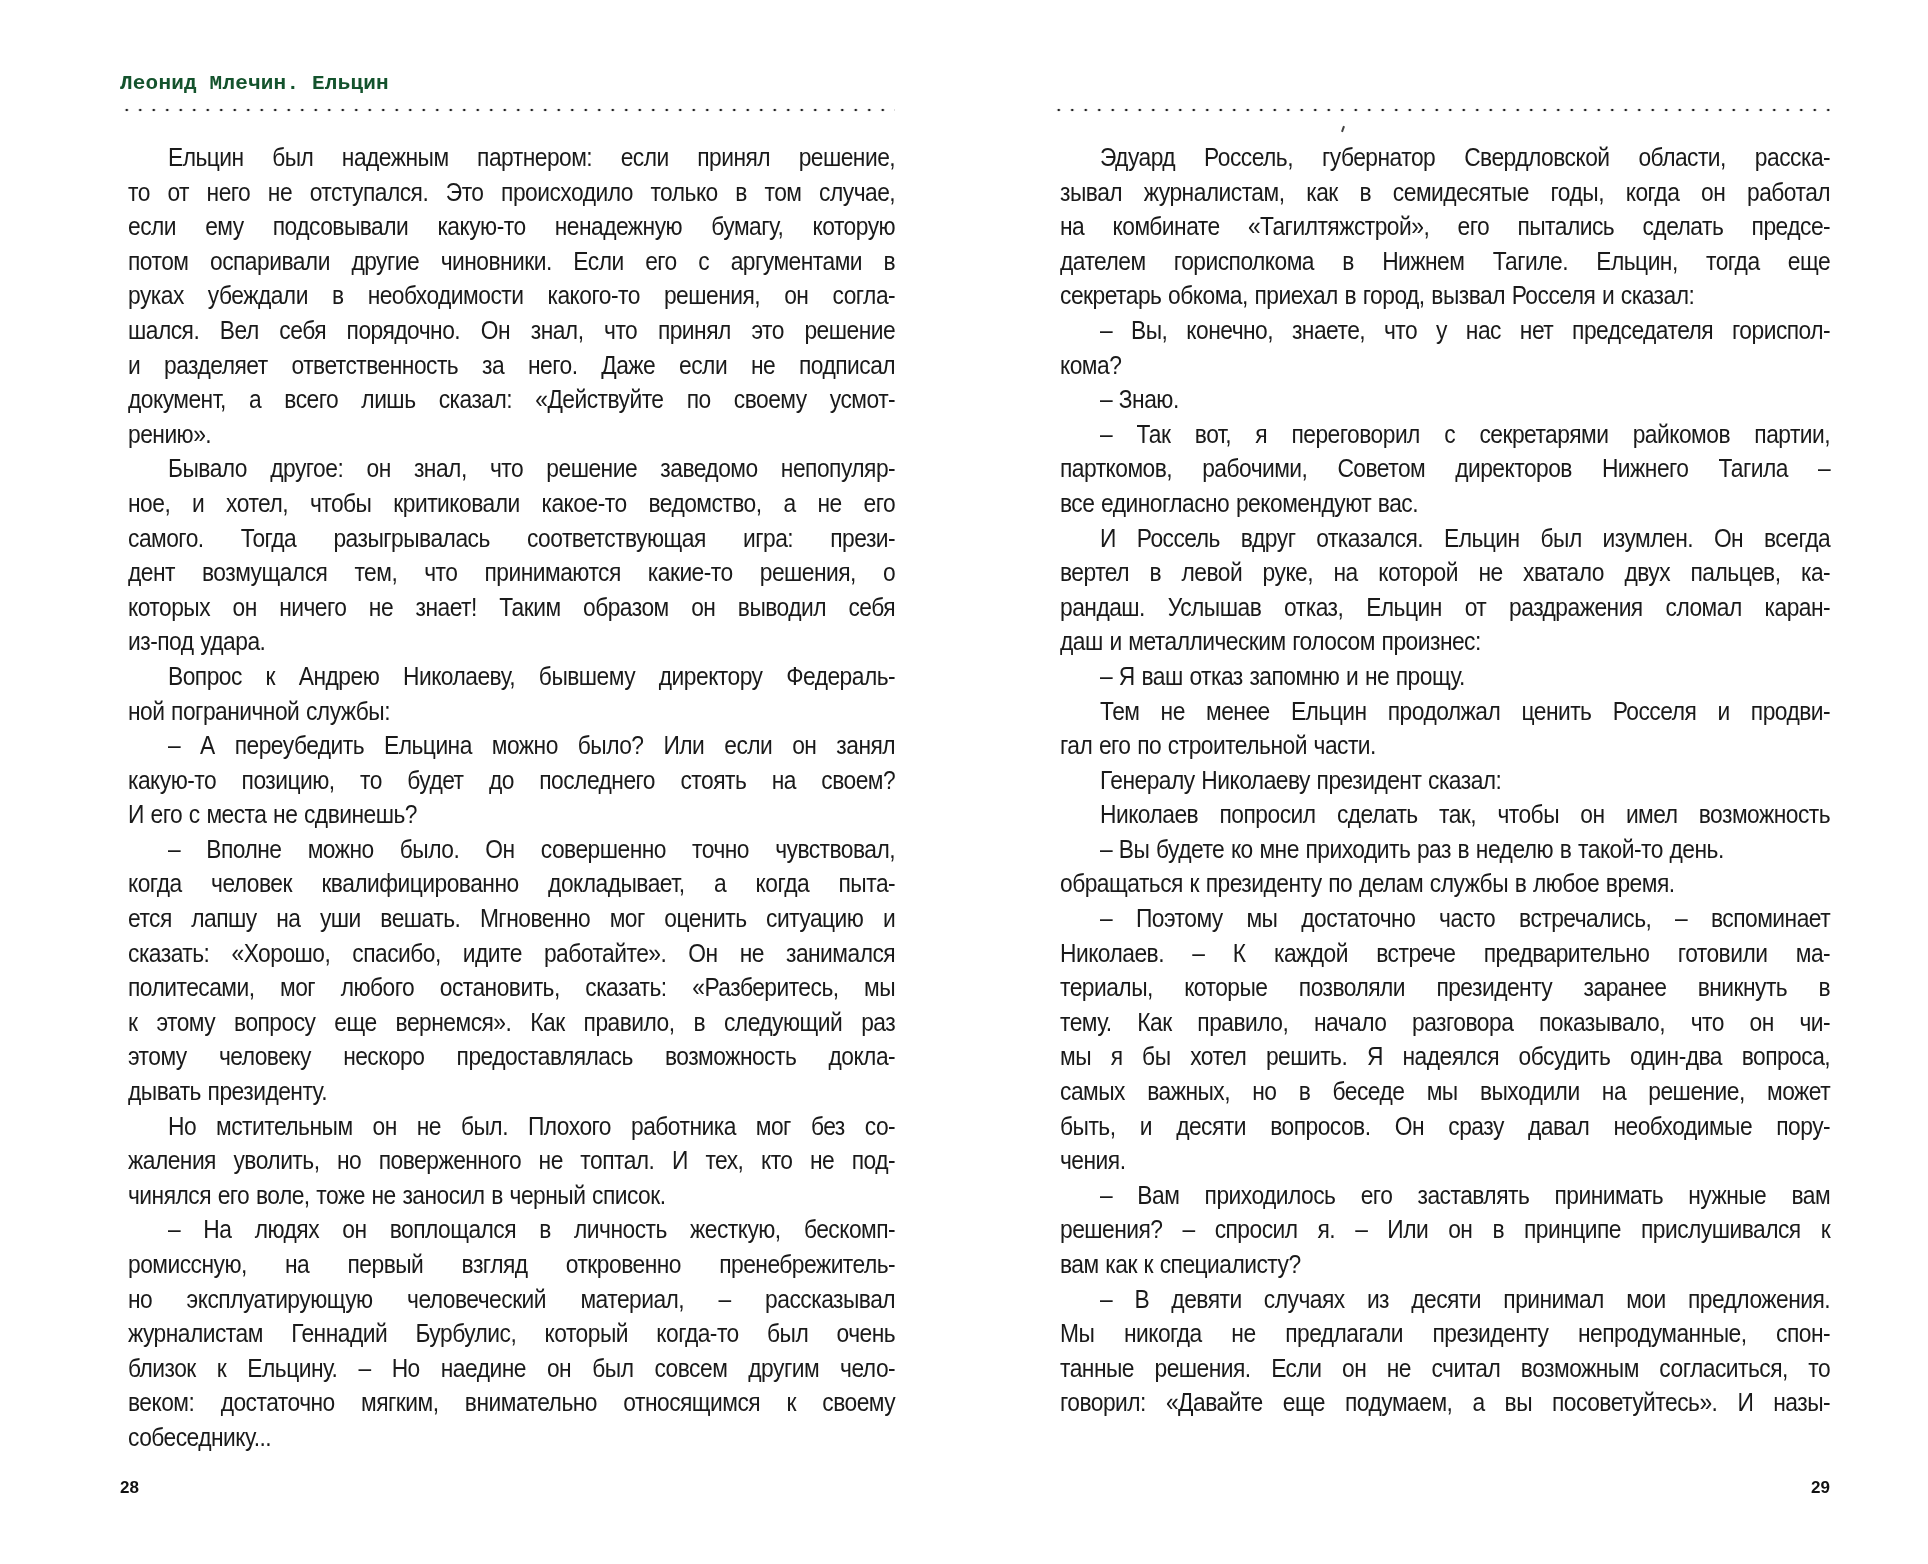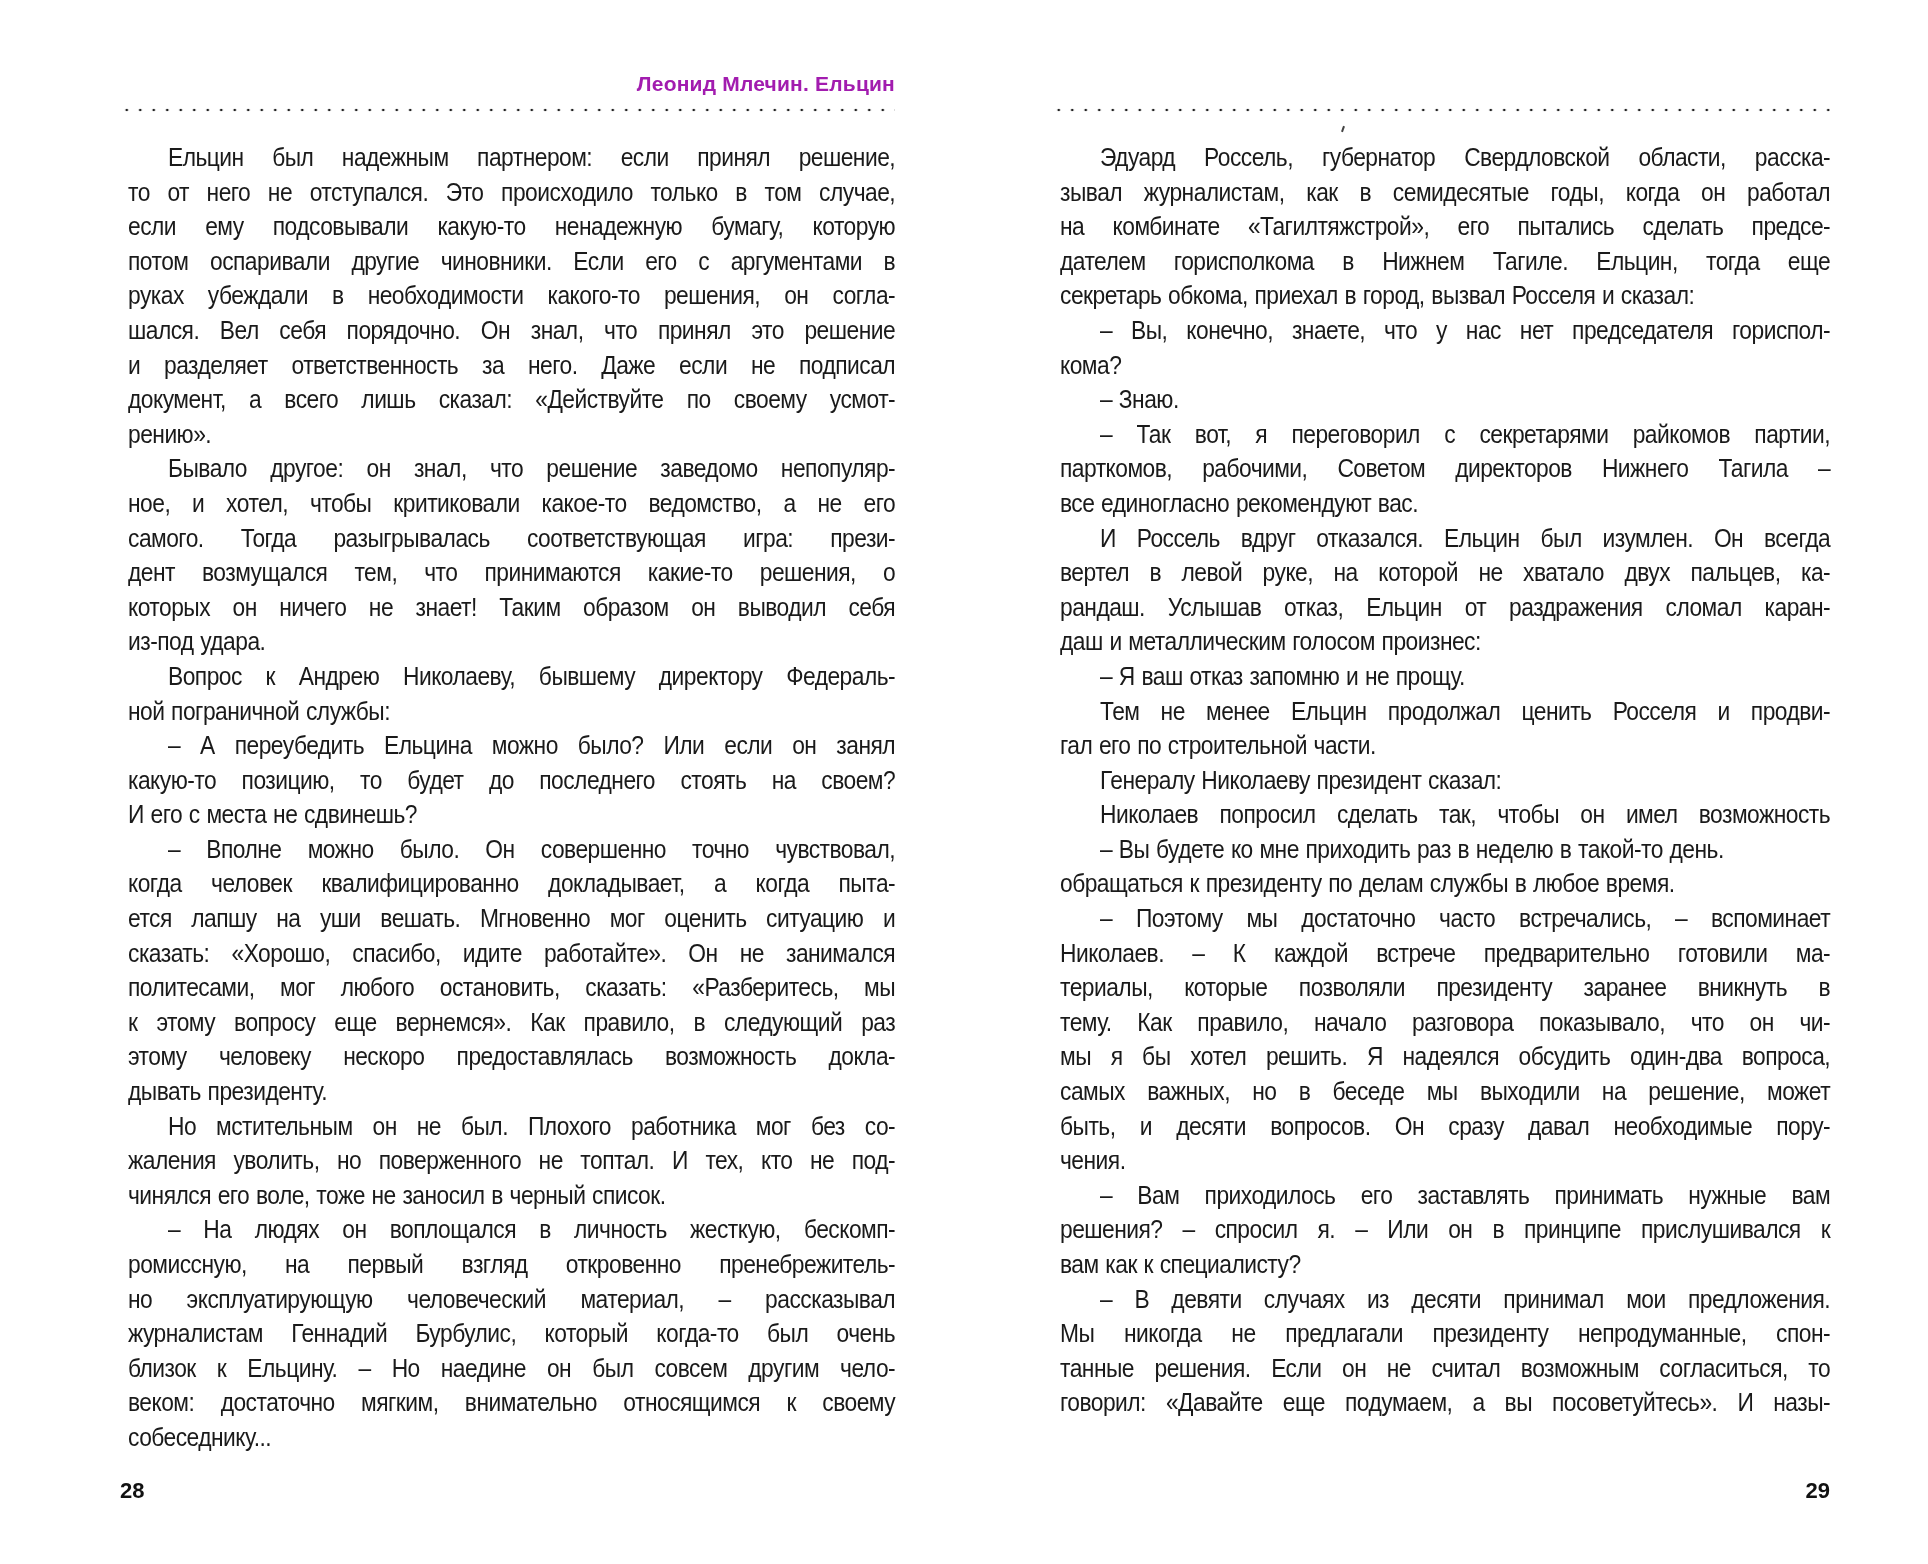--- a/index.html
+++ b/index.html
@@ -1,29 +1,29 @@
 <!DOCTYPE html>
 <html><head>
 <meta charset="utf-8">
 <style>
   html, body { margin:0; padding:0; background:#ffffff; }
   body { width:1928px; height:1564px; position:relative; overflow:hidden; font-family:"Liberation Sans", sans-serif; color:#1a1a1a; }
   .page { position:absolute; top:0; height:1564px; }
   .page.left { left:120px; width:775px; }
   .page.right { left:1052px; width:778px; }
-  .running-head { position:absolute; top:72px; left:0; right:0; text-align:right; font-family:Liberation Sans, sans-serif; font-weight:bold; font-size:21px; letter-spacing:0.2px; color:#a21caf; }
+  .running-head { position:absolute; top:72px; left:0; right:0; text-align:left; font-family:Liberation Mono, monospace; font-weight:bold; font-size:21px; letter-spacing:0.2px; color:#14532d; }
   .dotted-rule { position:absolute; top:108px; left:0; right:0; height:4px;
     background-image: radial-gradient(circle, #222 1.3px, transparent 1.6px);
     background-size: 13.5px 4px; background-repeat: repeat-x; }
   .body-text { position:absolute; top:140px; left:0; right:0;margin-left:8px; }
   .line { height:34.6px; line-height:34.6px; font-size:26.5px; white-space:nowrap; text-align:justify; text-align-last:justify; letter-spacing:-0.6px; word-spacing:1px; transform-origin:left center; font-stretch:condensed; }
   .line.indent { padding-left:40px; }
   .line.last { text-align-last:left; }
   .line span { display:inline-block; transform:scaleX(0.86); transform-origin:left center; width:116.3%; text-align:justify; text-align-last:inherit; }
-  .folio { position:absolute; top:1478px; font-weight:bold; font-size:22px; color:#111; }
+  .folio { position:absolute; top:1478px; font-weight:bold; font-size:17px; color:#111; }
   .page.left .folio { left:0; }
   .page.right .folio { right:0; }
   .speck { position:absolute; width:2px; height:6px; background:#444; transform:rotate(20deg); }
 </style>
 </head>
 <body>
 
 <div class="page left">
   <div class="running-head">Леонид Млечин. Ельцин</div>
   <div class="dotted-rule"></div>

